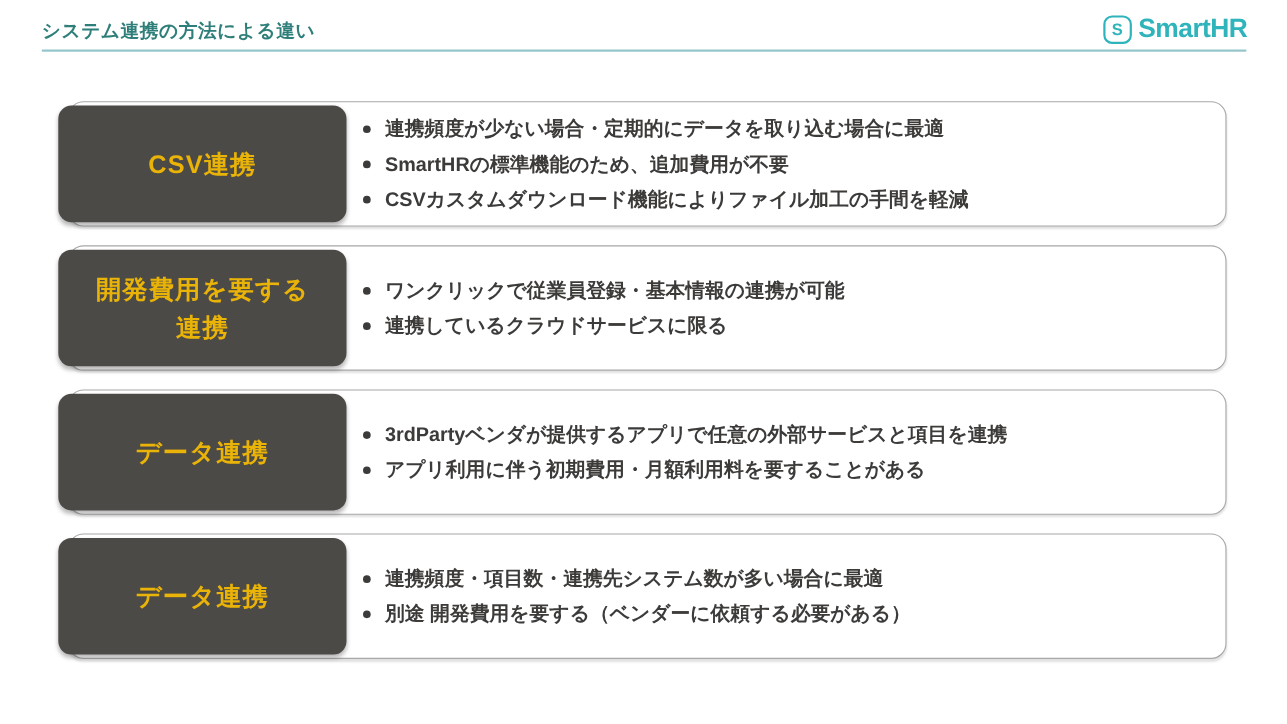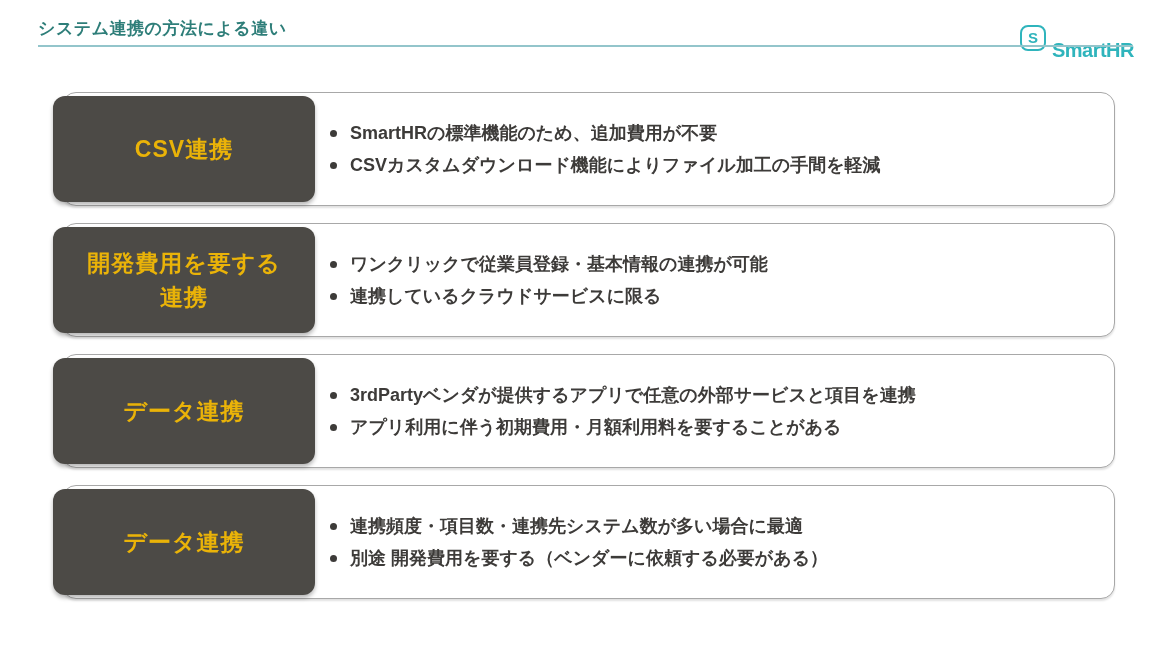--- a/index.html
+++ b/index.html
@@ -27,21 +27,21 @@
     display: flex; align-items: center; gap: 6px;
     color: #2fb4bc;
   }
   .logo-mark {
     width: 26px; height: 26px;
     border: 2.5px solid #2fb4bc; border-radius: 8px;
     display: flex; align-items: center; justify-content: center;
     font-size: 15px; font-weight: 800; color: #2fb4bc;
   }
   .logo-text {
-    font-size: 20px; font-weight: 800; letter-spacing: -0.5px; margin-top: 26px;
+    font-size: 24px; font-weight: 800; letter-spacing: -0.5px;
   }
 
   
   .rows {
     position: absolute; left: 53px; top: 92px; width: 1062px;
   }
   .row {
     position: relative; height: 114px; margin-bottom: 17px;
   }
   .content-box {
@@ -86,20 +86,24 @@
     <div class="logo-text">SmartHR</div>
   </div>
   <div class="title-rule"></div>
 </div>
 
 <div class="rows">
   <div class="row">
     <div class="content-box"></div>
     <div class="label-box">CSV連携</div>
     <ul class="bullets">
+  <li class="bullet">
+    <span class="bullet-dot"></span>
+    <span class="bullet-text">連携頻度が少ない場合・定期的にデータを取り込む場合に最適</span>
+  </li>
 
   <li class="bullet">
     <span class="bullet-dot"></span>
     <span class="bullet-text">SmartHRの標準機能のため、追加費用が不要</span>
   </li>
 
   <li class="bullet">
     <span class="bullet-dot"></span>
     <span class="bullet-text">CSVカスタムダウンロード機能によりファイル加工の手間を軽減</span>
   </li>

